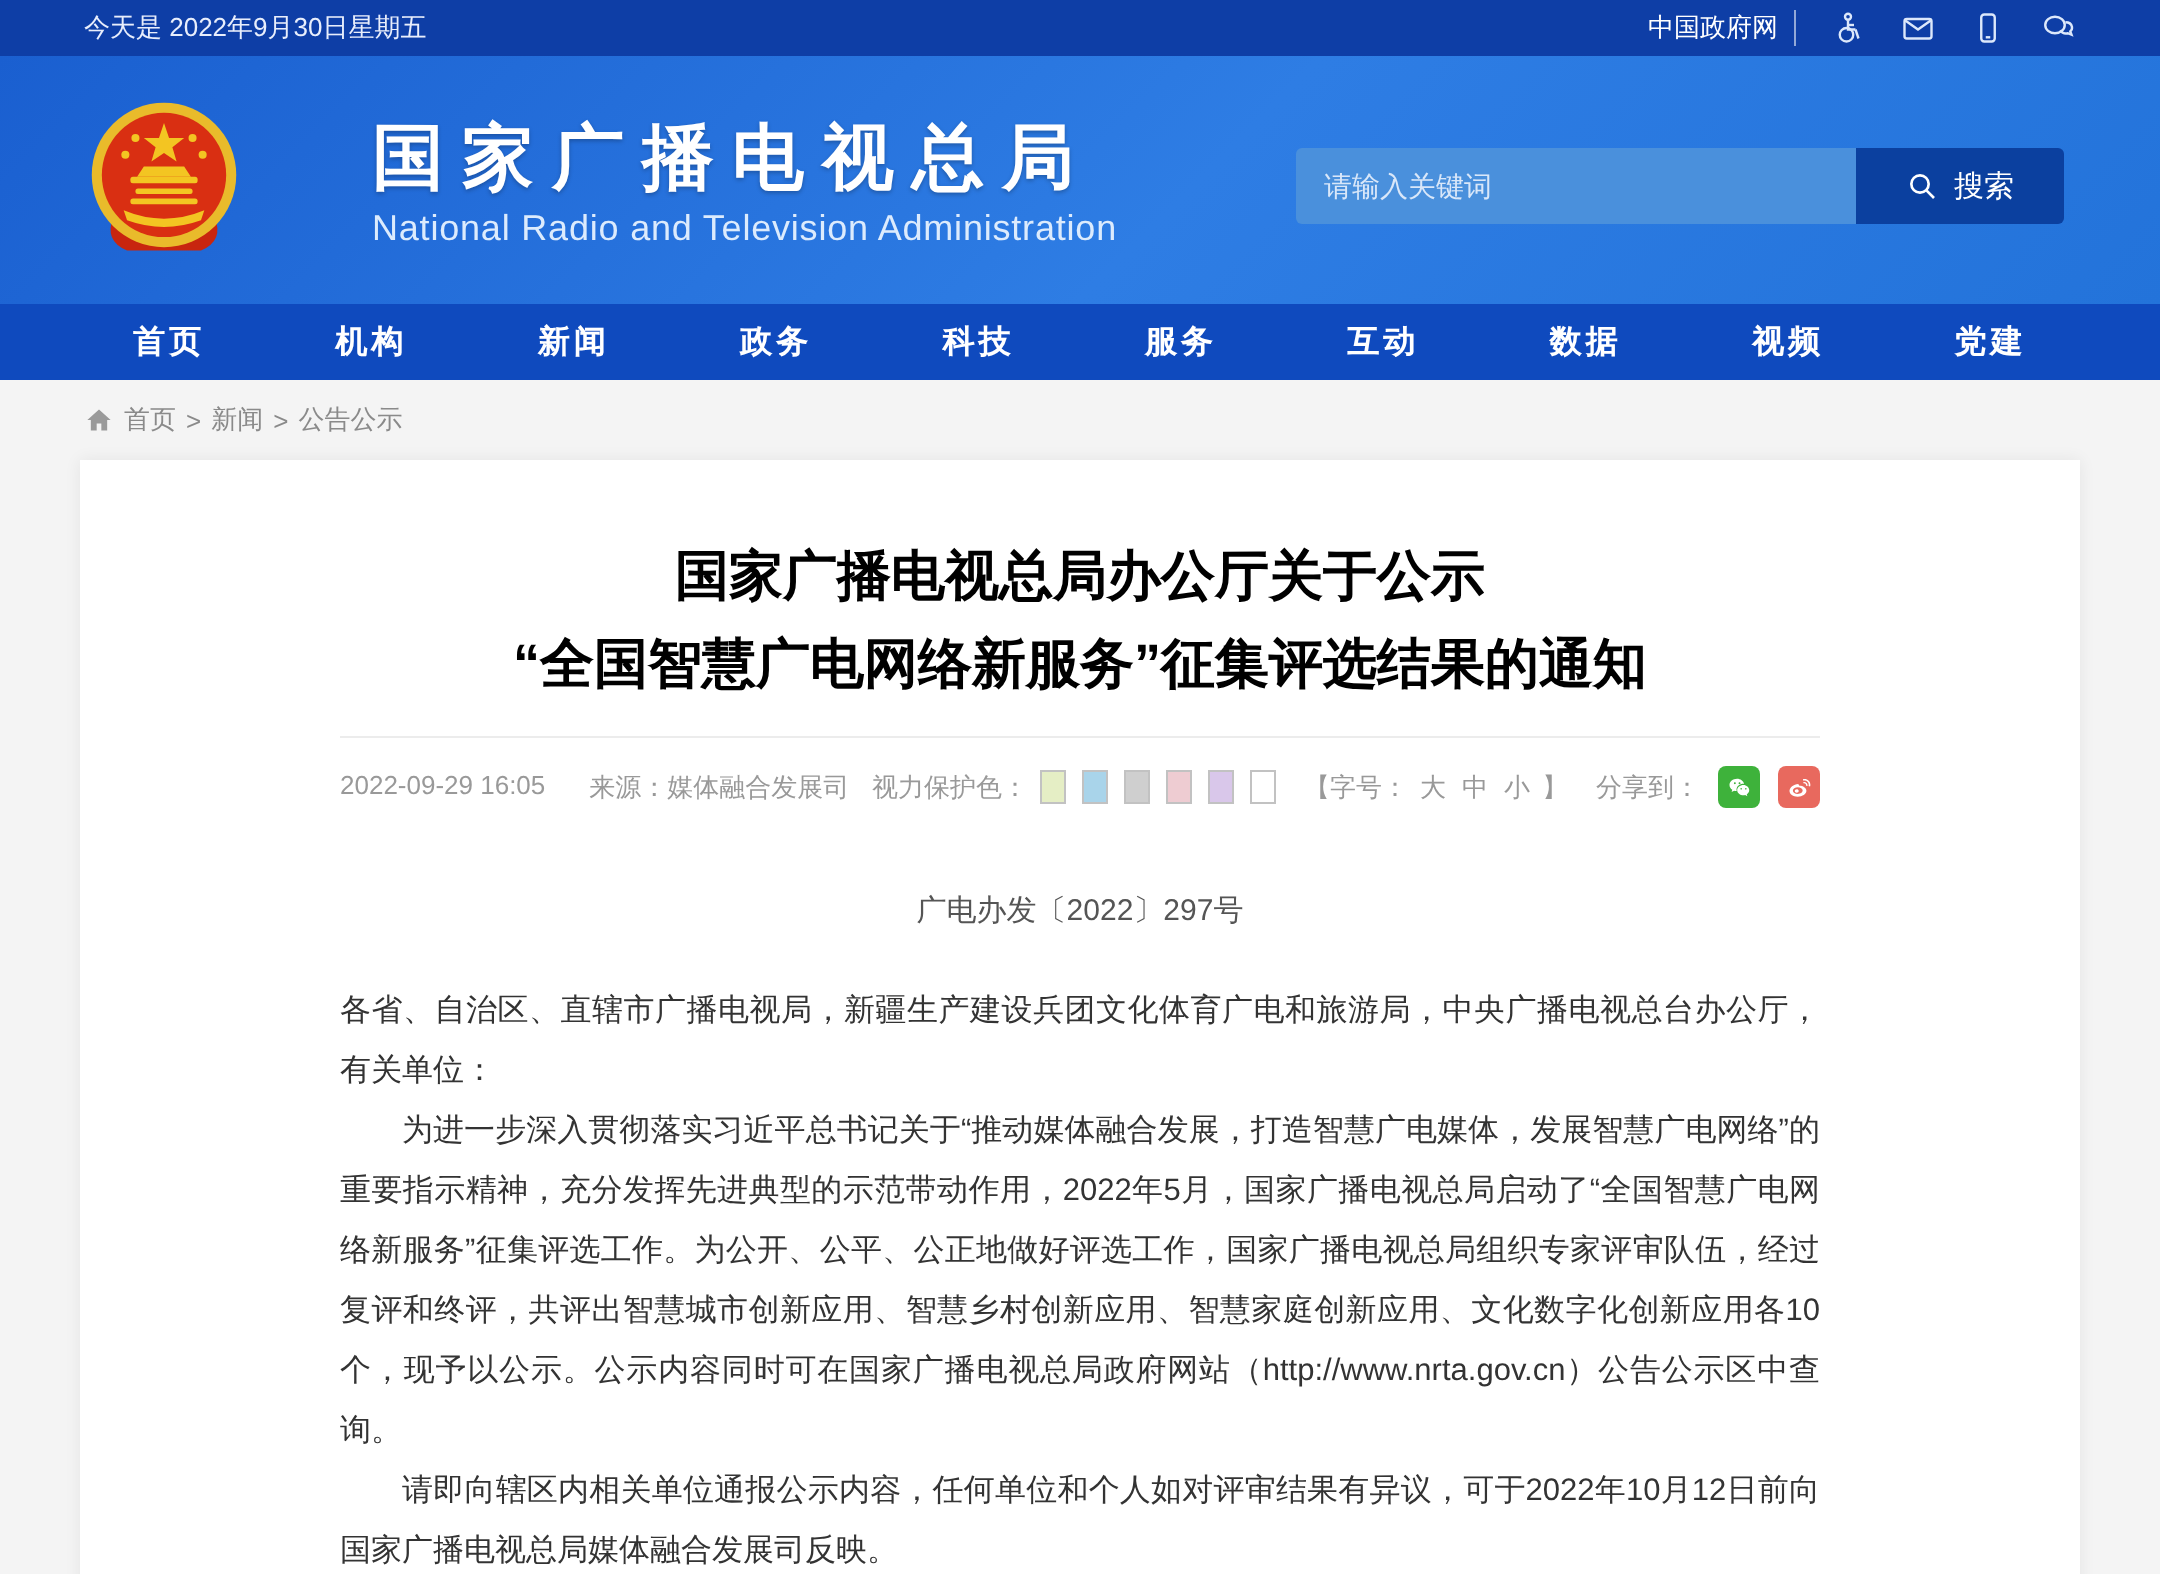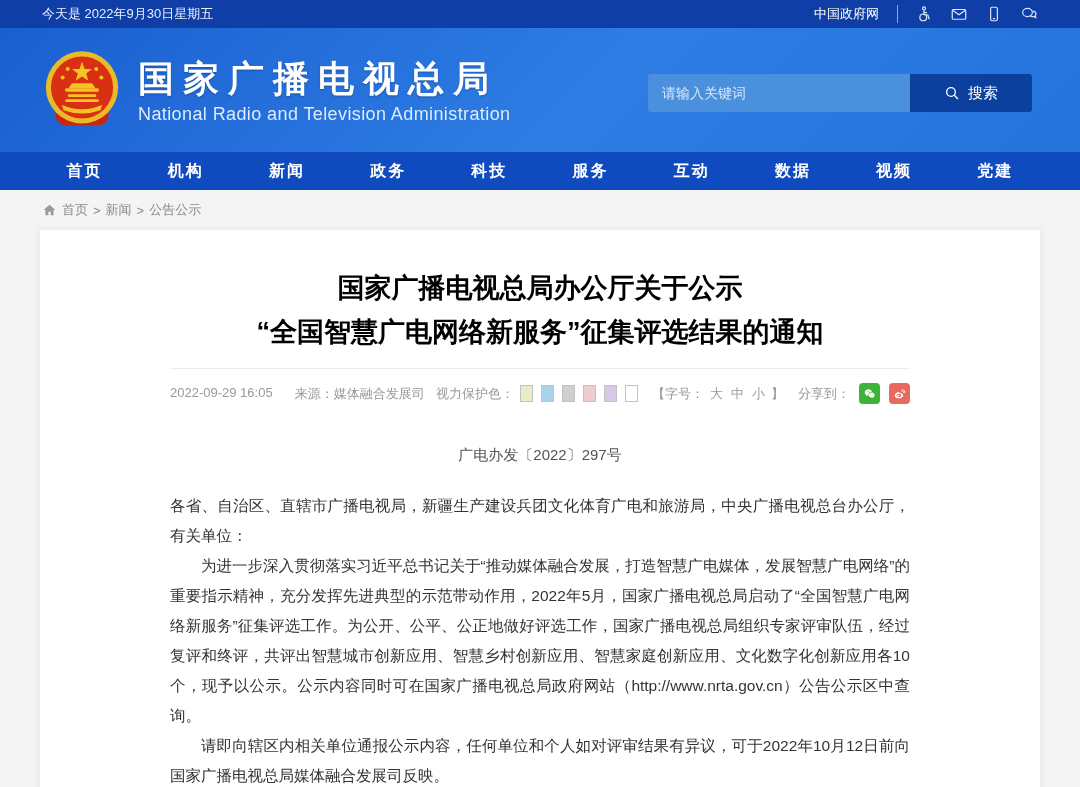--- a/index.html
+++ b/index.html
@@ -4,37 +4,37 @@
 <style>
   * { margin:0; padding:0; box-sizing:border-box; }
   html,body { width:1080px; height:787px; overflow:hidden; }
   body { font-family:"Liberation Sans","DejaVu Sans",sans-serif; background:#f4f4f4; }
 
   
   .topbar { height:28px; background:#0e3ea6; display:flex; align-items:center;
             justify-content:space-between; padding:0 42px;gap:28px; }
   .topbar-date { color:#e8eefc; font-size:13px; }
   .topbar-right { display:flex; align-items:center; gap:16px; }
-  .topbar-gov { color:#ffffff; font-size:13px; padding-right:18px; border-right:1px solid rgba(255,255,255,.55); }
+  .topbar-gov { color:#ffffff; font-size:13px; padding-right:8px; border-right:1px solid rgba(255,255,255,.55); }
   .tb-icon { width:19px; height:19px; display:inline-flex; align-items:center; justify-content:center; cursor:pointer; }
   .tb-icon svg { width:18px; height:18px; stroke:#dce8fb; fill:none; stroke-width:1.6; }
 
   
   .header { height:124px; background:linear-gradient(135deg,#1a5fd0 0%,#2e7de4 55%,#2373da 100%);
             display:flex; align-items:center; justify-content:space-between; padding:0 48px 0 40px; }
-  .brand { display:flex; align-items:center; }
+  .brand { display:flex; align-items:center;gap:48px; }
   .emblem { width:84px; height:84px; }
   .brand-text { margin-left:14px; }
   .site-name { color:#ffffff; font-size:36px; font-weight:bold; letter-spacing:9px; text-shadow:0 1px 2px rgba(0,0,0,.25); }
   .site-name-en { color:#dcebfd; font-size:18px; margin-top:0; letter-spacing:.4px; }
   .search { display:flex; width:384px; height:38px; border-radius:3px; overflow:hidden; margin-top:6px; }
   .search-input { flex:1; background:#4a90dc; border:none; outline:none; padding:0 14px;
                   font-size:14px; color:#ffffff; }
   .search-input::placeholder { color:#d9e7f9; }
-  .search-btn { width:122px; background:#0b409f; border:none; color:#ffffff; font-size:15px;
+  .search-btn { width:104px; background:#0b409f; border:none; color:#ffffff; font-size:15px;
                 display:flex; align-items:center; justify-content:center; gap:8px; cursor:pointer; }
   .search-btn svg { width:16px; height:16px; stroke:#ffffff; fill:none; stroke-width:2; }
 
   
   .nav { height:38px; background:#0f4abe; display:flex; align-items:center;
          justify-content:space-around; padding:0 34px; }
   .nav-item { color:#ffffff; font-size:16px; font-weight:bold; cursor:pointer; letter-spacing:2px; }
 
   
   .crumb { height:40px; display:flex; align-items:center; padding:0 42px; color:#8a8a8a; font-size:13px; gap:5px; }

